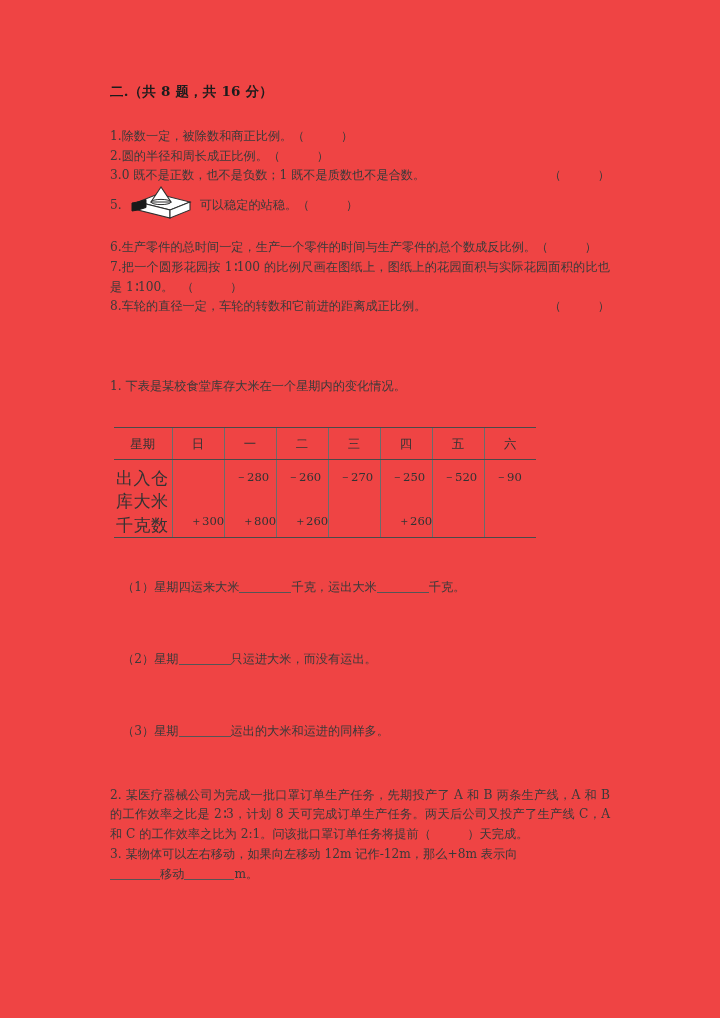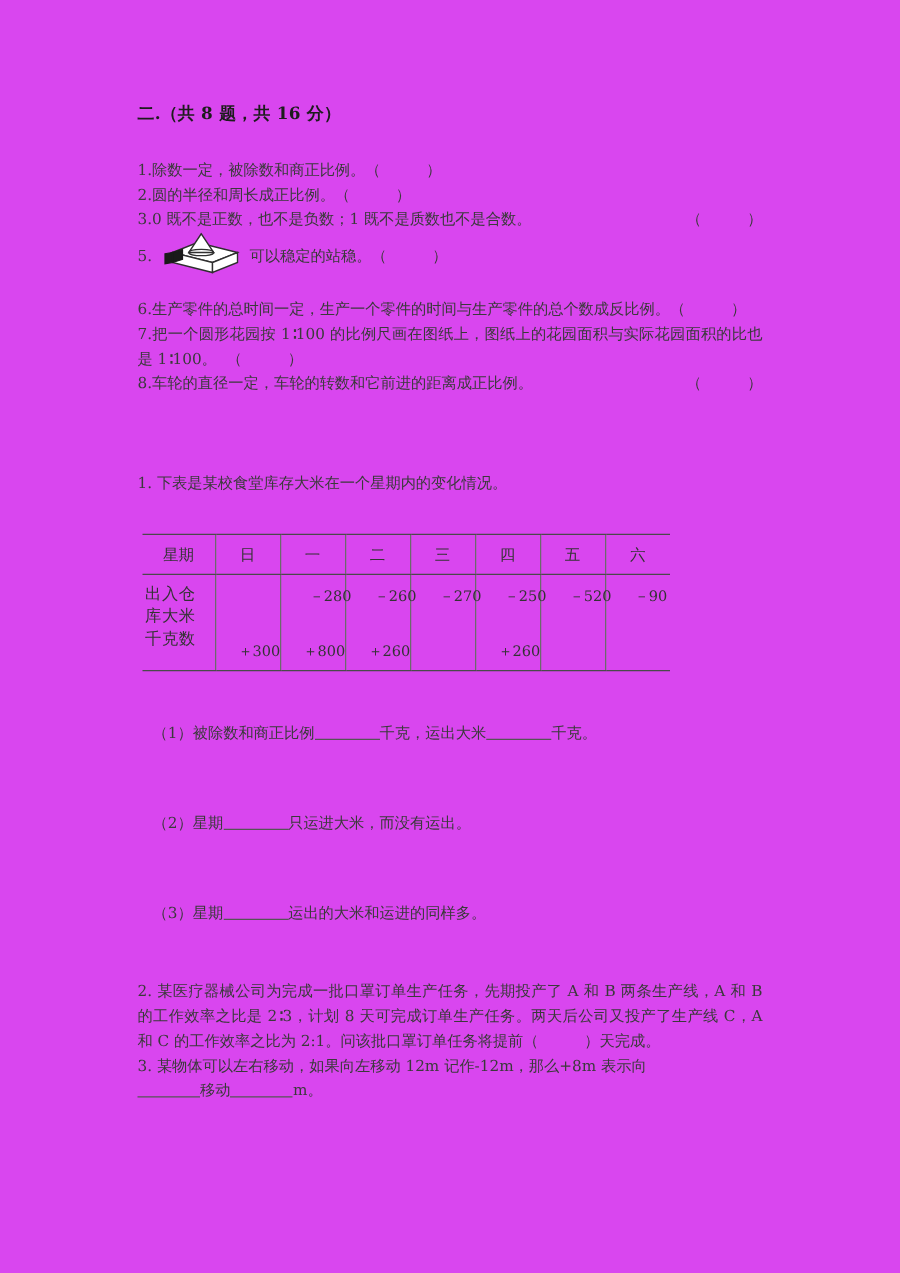--- a/index.html
+++ b/index.html
@@ -13,21 +13,21 @@
     position: relative;
     font-family: "DejaVu Serif", "Liberation Serif", serif;
     color: #2b2b2b;
     overflow: hidden;
   }
   .page {
     position: absolute;
     left: 0; top: 0;
     width: 720px;
     height: 1018px;
-    background: #d946ef;
+    background: #ef4444;
   }
   .content {
     position: absolute;
     left: 110px;
     top: 82px;
     width: 500px;
   }
 
   
   .sec-heading {
@@ -114,26 +114,26 @@
     line-height: 31px;
     font-size: 12.4px;
   }
   table.data tr.body td {
     border-bottom: 1.4px solid #4a4a4a;
     height: 76px;
   }
   .lbl-stack {
     padding: 7px 0 0 2px;
     line-height: 1.38;
-    font-size: 13px;
+    font-size: 17px;
     letter-spacing: .5px;
   }
   .cellbox { height: 76px; position: relative; }
   .cellbox .neg {
-    position: absolute; top: 10px; left: 23px; white-space: nowrap;
+    position: absolute; top: 10px; left: 11px; white-space: nowrap;
   }
   .cellbox .pos {
     position: absolute; top: 54px; left: 18px; white-space: nowrap;
   }
 </style>
 </head>
 <body>
 
 <div class="page">
   <div class="content">
@@ -269,21 +269,21 @@
             </div>
           </td>
         </tr>
       </tbody>
         </table>
     </div>
 
     <div class="sp-40"></div>
 
     <div class="q" style="padding-left:12px">
-      <span>（1）</span><span>被除数和商正比例</span><span class="blank blank-md"></span><span>千克，运出大米</span><span class="blank blank-md"></span><span>千克。</span>
+      <span>（1）</span><span>星期四运来大米</span><span class="blank blank-md"></span><span>千克，运出大米</span><span class="blank blank-md"></span><span>千克。</span>
     </div>
 
     <div class="sp-52"></div>
 
     <div class="q" style="padding-left:12px">
       <span>（2）</span><span>星期</span><span class="blank blank-md"></span><span>只运进大米，而没有运出。</span>
     </div>
 
     <div class="sp-52"></div>
 

